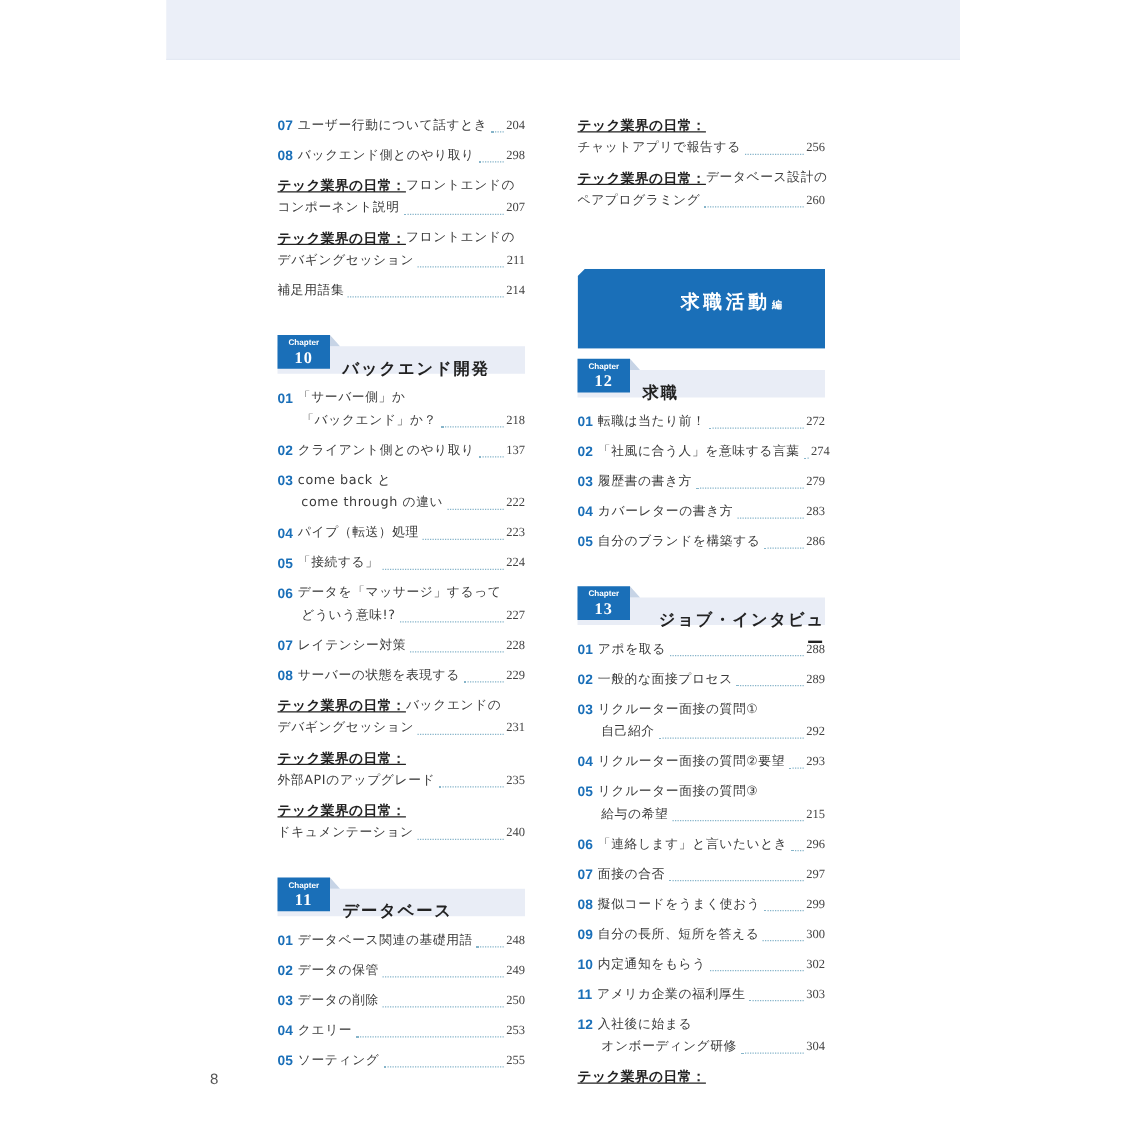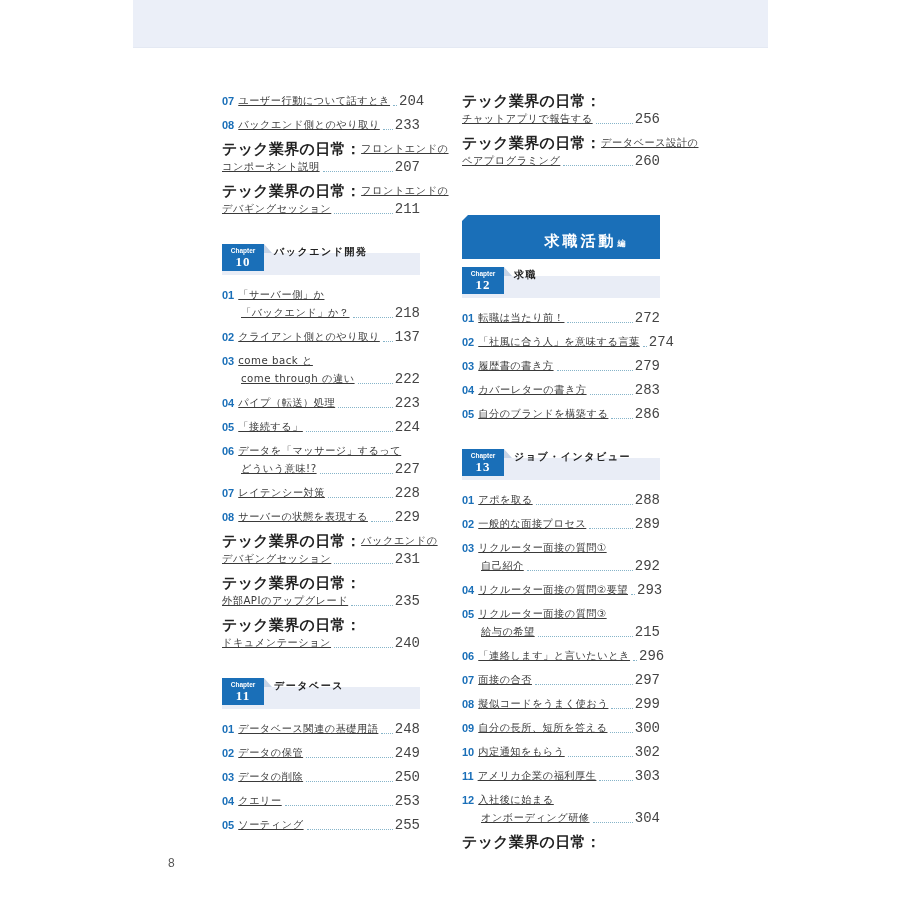--- a/index.html
+++ b/index.html
@@ -11,50 +11,50 @@
       position: absolute; left: 133px; top: 0; width: 635px; height: 47px;
       background: #ebeff8; border-bottom: 1px solid #e4e9f3;
     }
     .col { position: absolute; width: 198px; }
     .col-left { left: 222px; top: 92px; }
     .col-right { left: 462px; top: 92px; }
 
     .entry { position: relative; margin-bottom: 6px; font-size: 10.2px; line-height: 18px; }
     .entry .line1 { display: flex; align-items: flex-end; white-space: nowrap; }
     .entry .num { color: #1a6fb8; font-weight: bold; font-size: 11px; margin-right: 4px; font-family: "Liberation Sans", sans-serif; }
-    .entry .title { white-space: nowrap; letter-spacing: 0.5px; text-decoration: underline; }
+    .entry .title { white-space: nowrap; letter-spacing: 0.5px; }
     .entry .indent { padding-left: 19px; }
     .entry .dots {
       flex: 1; border-bottom: 1px dotted #86b4c9; margin: 0 2px 4px 3px; min-width: 4px; height: 1px;
     }
-    .entry .page { font-family: Liberation Mono, monospace; font-size: 14px; color: #444; }
-    .entry .label-strong { font-weight: bold; font-size: 15px; letter-spacing: 0.3px; color: #222; }
+    .entry .page { font-family: Liberation Serif, serif; font-size: 10px; color: #444; }
+    .entry .label-strong { font-weight: bold; font-size: 11px; letter-spacing: 0.3px; color: #222; text-decoration: underline; }
 
     .chapter-head {
       position: relative; height: 30px; margin: 26px 0 12px 0;
     }
     .chapter-head .bar {
       position: absolute; left: 0; top: 9px; right: 0; height: 22px; background: #e9edf6;
     }
     .chapter-head .badge {
       position: absolute; left: 0; top: 0; width: 42px; height: 27px; background: #1a6fb8;
       color: #fff; text-align: center;
     }
     .chapter-head .fold {
       position: absolute; left: 42px; top: 0; width: 0; height: 0;
       border-left: 8px solid #c7d4e6; border-top: 9px solid transparent;
     }
     .chapter-head .badge .ch-label { display:block; font-size: 6.5px; line-height: 9px; font-family: "Liberation Sans", sans-serif; font-weight: bold; margin-top: 2px; }
     .chapter-head .badge .ch-num { display:block; font-size: 13px; line-height: 14px; font-family: "Liberation Serif", serif; font-weight: bold; letter-spacing: 1px; }
     .chapter-head .ch-title {
-      position: absolute; left: 52px; top: 1px; font-size: 10px; font-weight: bold; letter-spacing: 1.5px; color: #222; text-align: right;
+      position: absolute; left: 52px; top: 18px; font-size: 13px; font-weight: bold; letter-spacing: 1.5px; color: #222; text-align: right;
     }
 
     .part-box {
-      position: relative; height: 44px; margin: 45px 0 8px 0; background: #1a6fb8; color: #fff;
+      position: relative; height: 64px; margin: 45px 0 8px 0; background: #1a6fb8; color: #fff;
       clip-path: polygon(6px 0, 100% 0, 100% 100%, 0 100%, 0 6px);
       text-align: center;
       padding-left: 48px;
     }
     .part-box .part-title { font-size: 15px; font-weight: bold; letter-spacing: 3px; line-height: 52px; }
     .part-box .part-suffix { font-size: 8px; font-weight: bold; margin-left: 1px; }
 
     .page-number {
       position: absolute; left: 168px; top: 856px; font-size: 12px; color: #555; font-family: "Liberation Sans", sans-serif;
     }
@@ -71,21 +71,21 @@
         <span class="title">ユーザー行動について話すとき</span>
         <span class="dots"></span>
         <span class="page">204</span>
       </div>
     </div>
     <div class="entry">
       <div class="line1">
         <span class="num">08</span>
         <span class="title">バックエンド側とのやり取り</span>
         <span class="dots"></span>
-        <span class="page">233</span>
+        <span class="page">298</span>
       </div>
     </div>
     <div class="entry">
       <div class="line1">
         <span class="label-strong">テック業界の日常：</span>
         <span class="title">フロントエンドの</span>
       </div>
       <div class="line1">
         <span class="title">コンポーネント説明</span>
         <span class="dots"></span>
@@ -94,20 +94,27 @@
     </div>
     <div class="entry">
       <div class="line1">
         <span class="label-strong">テック業界の日常：</span>
         <span class="title">フロントエンドの</span>
       </div>
       <div class="line1">
         <span class="title">デバギングセッション</span>
         <span class="dots"></span>
         <span class="page">211</span>
+      </div>
+    </div>
+    <div class="entry">
+      <div class="line1">
+        <span class="title">補足用語集</span>
+        <span class="dots"></span>
+        <span class="page">214</span>
       </div>
     </div>
     <div class="chapter-head">
       <div class="bar"></div>
       <div class="badge">
         <span class="ch-label">Chapter</span>
         <span class="ch-num">10</span>
       </div>
       <div class="fold"></div>
       <div class="ch-title">バックエンド開発</div>

